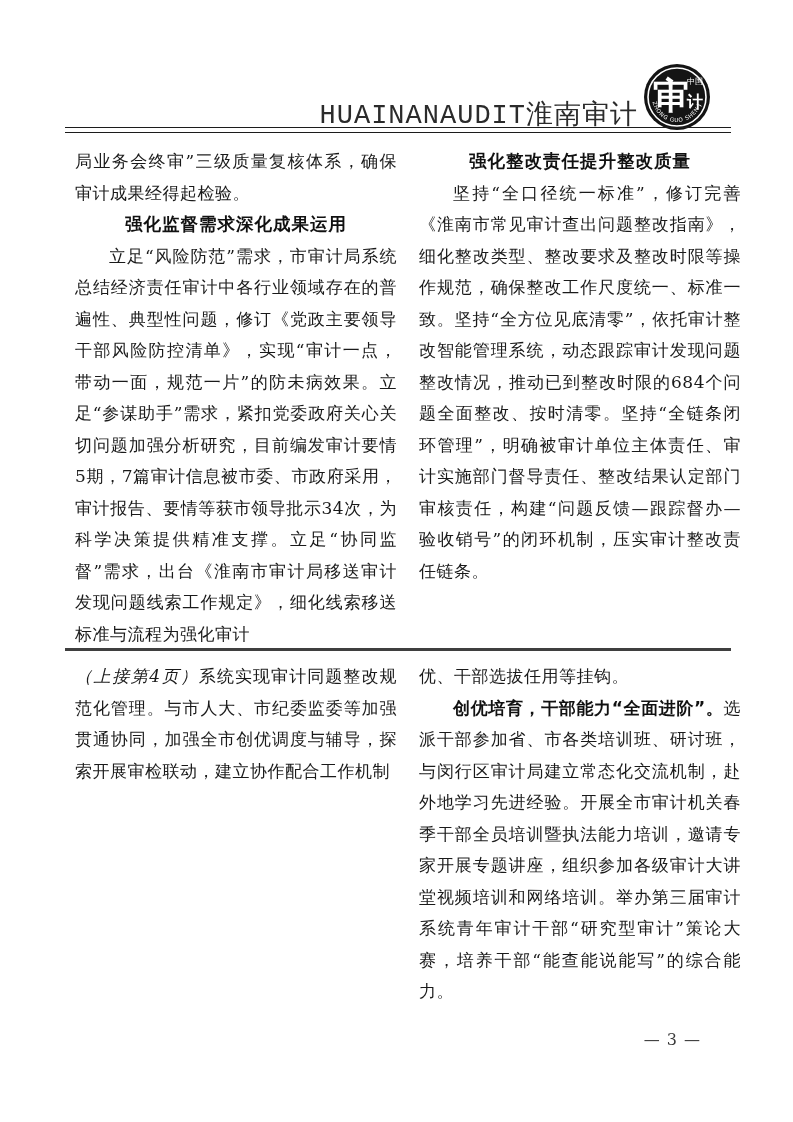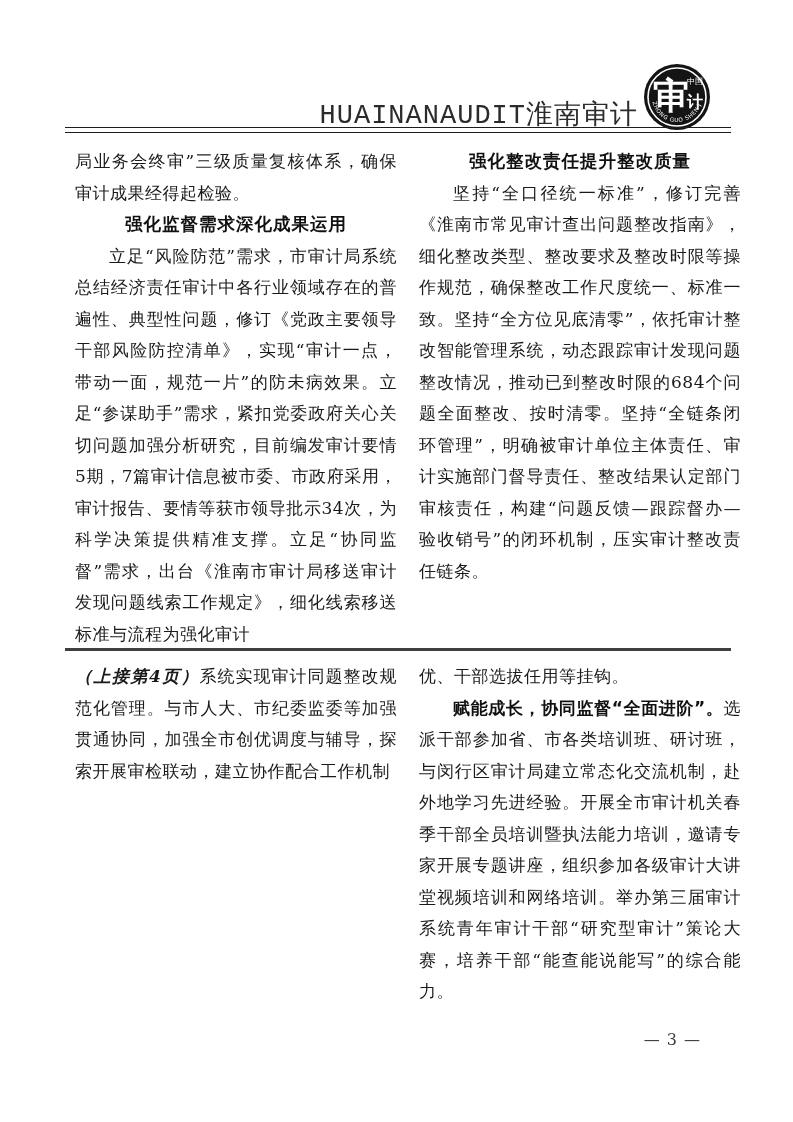--- a/index.html
+++ b/index.html
@@ -72,21 +72,20 @@
     color: #111;
   }
   .lead {
     font-family: "DejaVu Sans", "Liberation Sans", sans-serif;
     font-weight: bold;
     color: #111;
   }
   .kai {
     font-style: italic;
     letter-spacing: 1px;
-    font-weight: bold;
   }
 
   .mid-rule {
     position: absolute;
     left: 65px;
     width: 666px;
     top: 648px;
     height: 2.5px;
     background: #3f3f3f;
   }
@@ -140,19 +139,19 @@
   </section>
 
   <div class="mid-rule"></div>
 
   <section class="two-col bottom-section">
     <div class="col">
       <p class="cont"><span class="kai">（上接第4页）</span><span>系统实现审计同题整改规范化管理。与市人大、市纪委监委等加强贯通协同，加强全市创优调度与辅导，探索开展审检联动，建立协作配合工作机制</span></p>
     </div>
     <div class="col">
       <p class="cont">优、干部选拔任用等挂钩。</p>
-      <p class="indent"><b class="lead">赋能成长，协同监督“全面进阶”。</b><span>选派干部参加省、市各类培训班、研讨班，与闵行区审计局建立常态化交流机制，赴外地学习先进经验。开展全市审计机关春季干部全员培训暨执法能力培训，邀请专家开展专题讲座，组织参加各级审计大讲堂视频培训和网络培训。举办第三届审计系统青年审计干部“研究型审计”策论大赛，培养干部“能查能说能写”的综合能力。</span></p>
+      <p class="indent"><b class="lead">创优培育，干部能力“全面进阶”。</b><span>选派干部参加省、市各类培训班、研讨班，与闵行区审计局建立常态化交流机制，赴外地学习先进经验。开展全市审计机关春季干部全员培训暨执法能力培训，邀请专家开展专题讲座，组织参加各级审计大讲堂视频培训和网络培训。举办第三届审计系统青年审计干部“研究型审计”策论大赛，培养干部“能查能说能写”的综合能力。</span></p>
     </div>
   </section>
 
   <span class="pageno">— 3 —</span>
 
 </div>
 
 </body></html>

